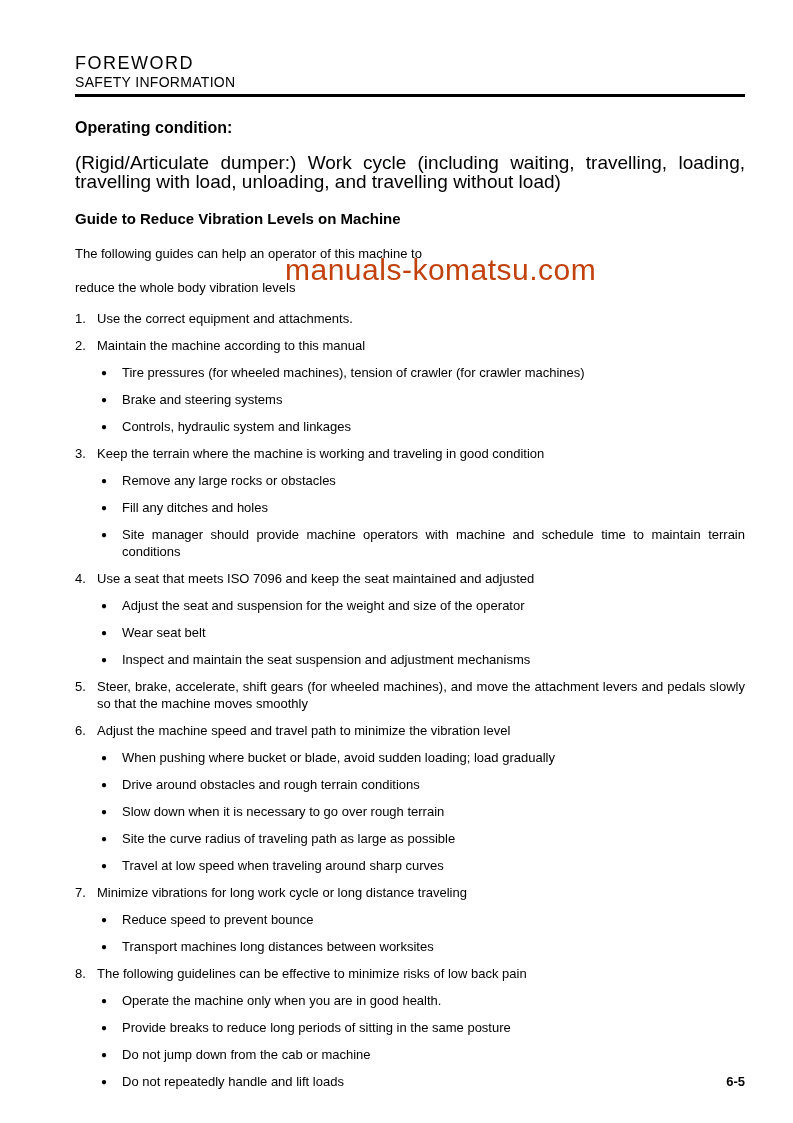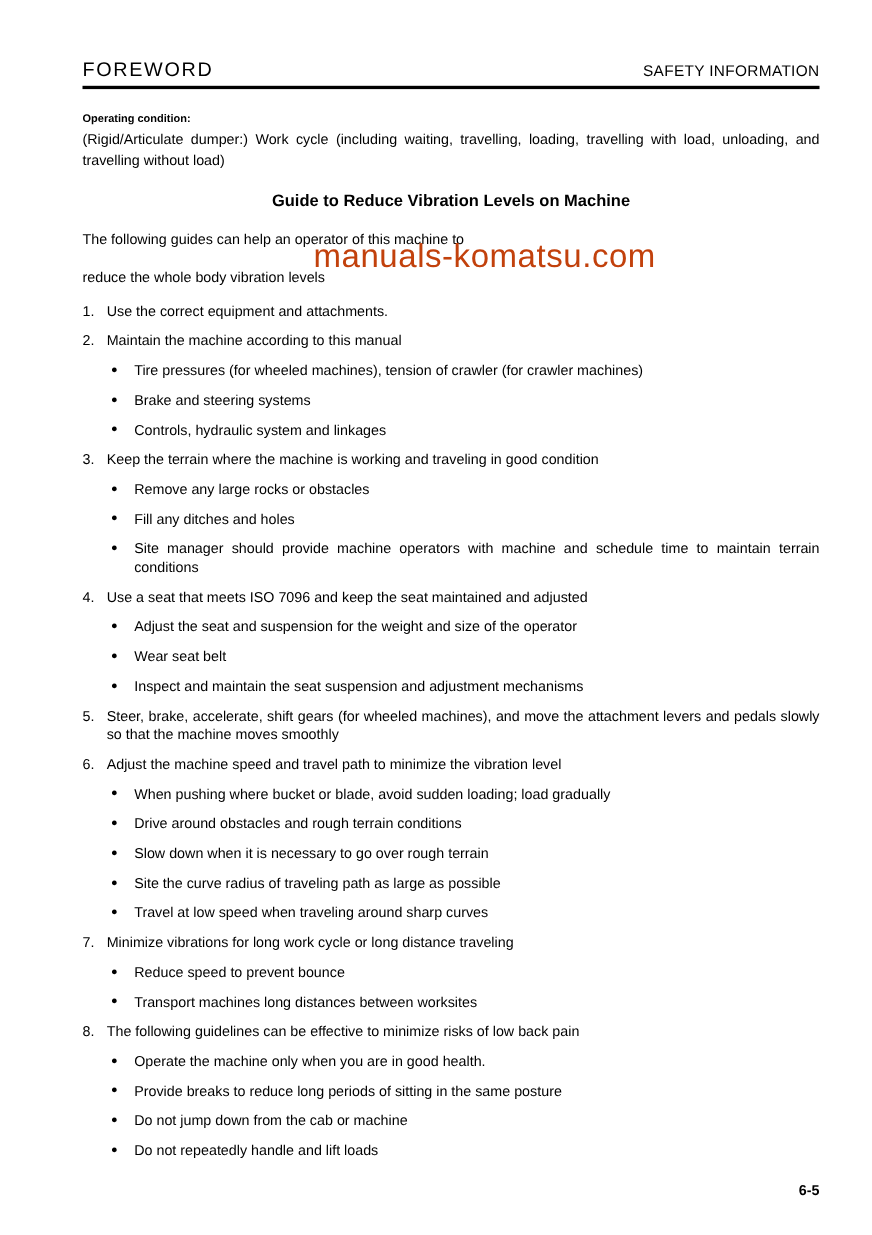--- a/index.html
+++ b/index.html
@@ -19,47 +19,48 @@
     left: 75px;
     top: 0;
     width: 670px;
   }
   
   .doc-header {
     display: flex;
     justify-content: space-between;
     align-items: baseline;
     margin-top: 53px;
+    flex-direction: column;
   }
   .doc-header .hleft {
     font-size: 18px;
     letter-spacing: 1.5px;
     font-weight: 400;
   }
   .doc-header .hright {
     font-size: 14px;
     letter-spacing: 0.3px;
     font-weight: 400;
   }
   .header-rule {
     margin-top: 4px;
     height: 3px;
     background: #000;
   }
   
   .sec-title {
     font-weight: 700;
-    font-size: 10px;
+    font-size: 16px;
     margin-top: 22px;
   }
-  .sec-title.big { font-size: 15px; margin-top: 19px; text-align: center; }
+  .sec-title.big { font-size: 15px; margin-top: 19px; }
   
   .para {
-    margin-top: 3px;
-    font-size: 13px;
+    margin-top: 16px;
+    font-size: 19px;
     line-height: 19px;
     text-align: justify;
   }
   .intro {
     position: relative;
     margin-top: 17px;
     font-size: 13px;
     line-height: 19px;
   }
   .intro .line { display: block; margin-top: 15px; }

